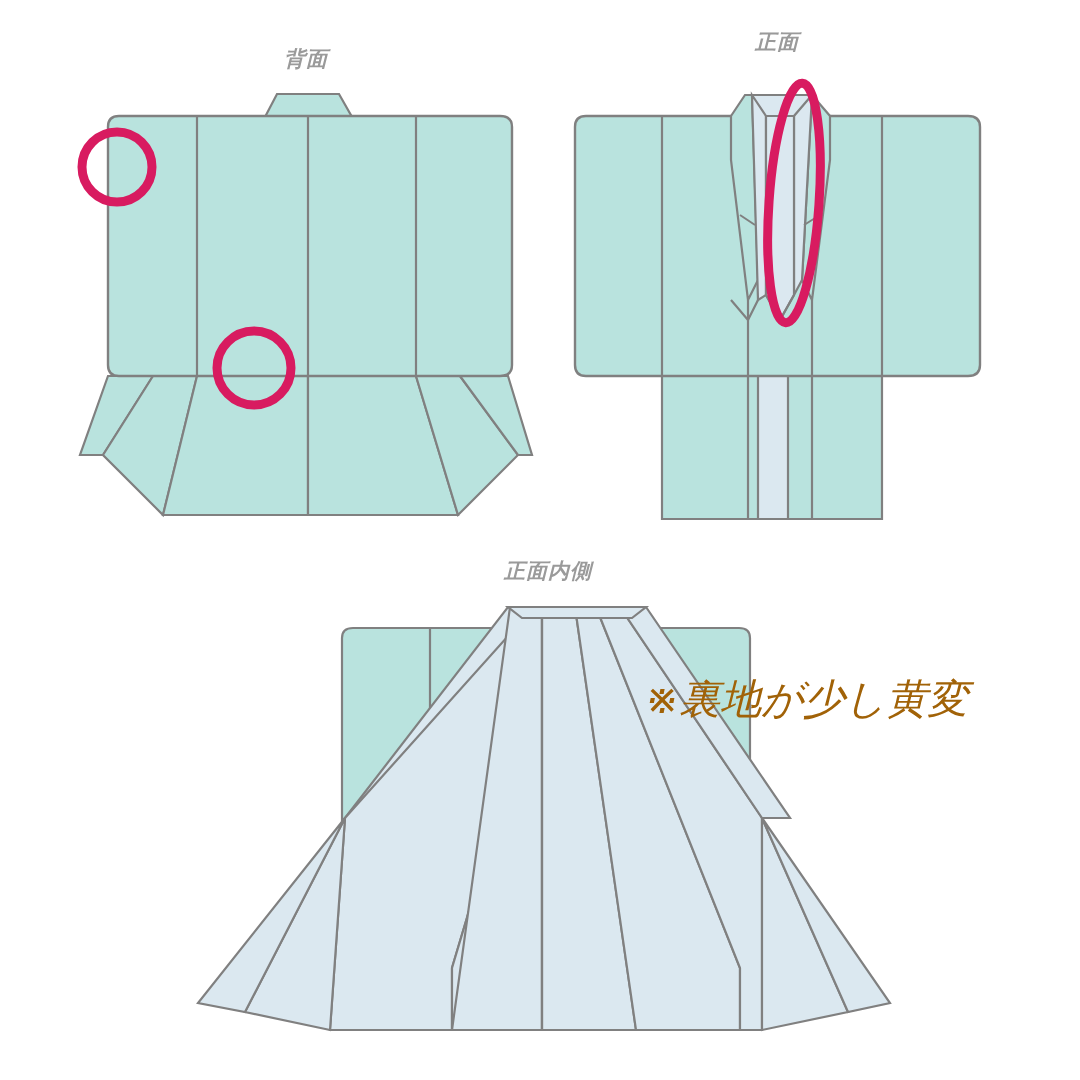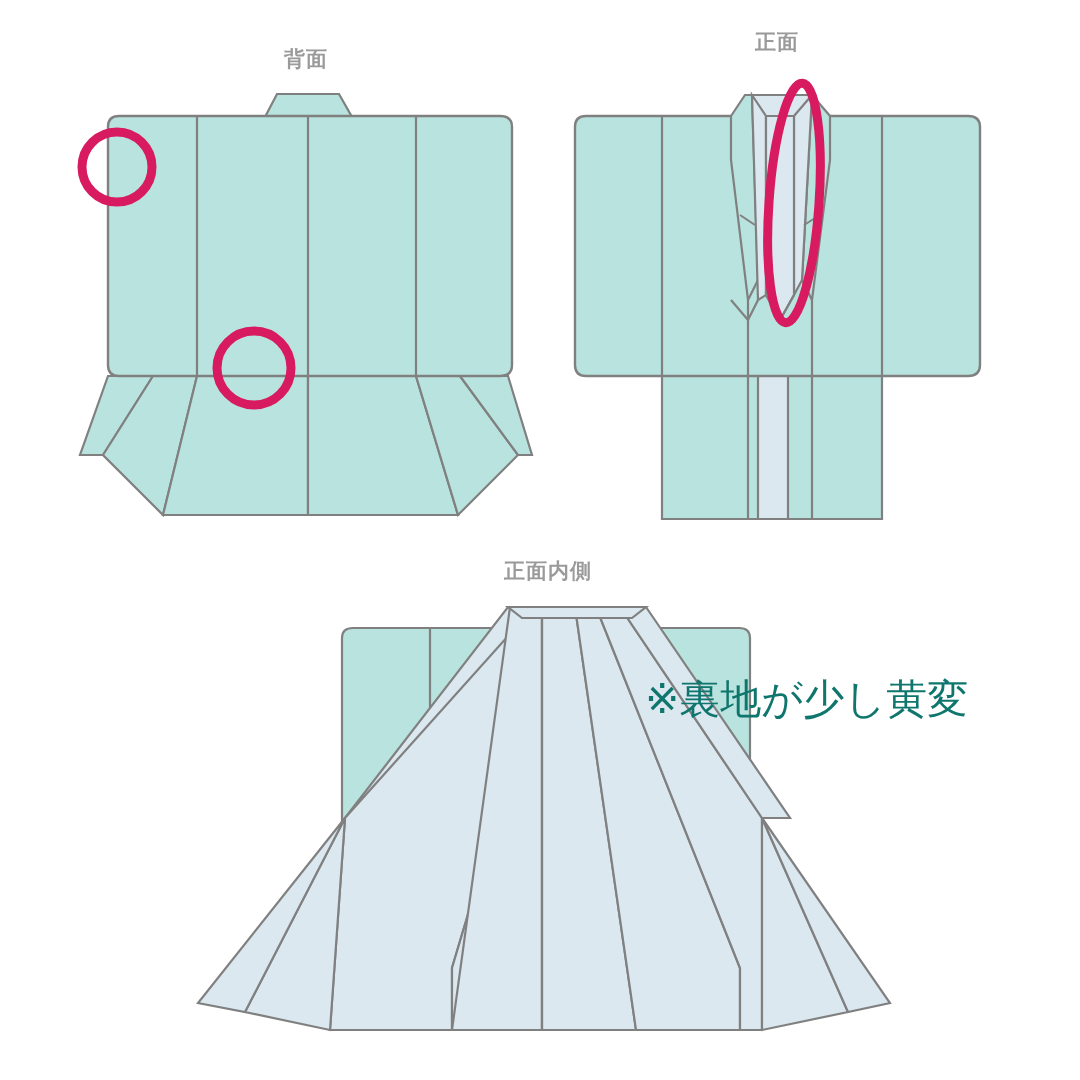--- a/index.html
+++ b/index.html
@@ -13,20 +13,21 @@
     height: 1080px;
     font-family: "Liberation Sans", "DejaVu Sans", sans-serif;
     position: relative;
     overflow: hidden;
   }
   #stage {
     position: relative;
     width: 1080px;
     height: 1036px;
     background: #ffffff;
+    font-style: italic;
   }
   svg#diagram {
     position: absolute;
     left: 0;
     top: 0;
     width: 1080px;
     height: 1080px;
     display: block;
   }
   .view-label {
@@ -41,21 +42,21 @@
     user-select: none;
   }
   #label-back  { left: 306px; top: 45px; }
   #label-front { left: 777px; top: 28px; }
   #label-inside{ left: 548px; top: 557px; }
 
   .note-text {
     position: absolute;
     font-family: "DejaVu Sans", "Liberation Sans", sans-serif;
     font-size: 41px;
-    color: #0f766e;
+    color: #a16207;
     white-space: nowrap;
     letter-spacing: 0px;
     user-select: none;
   }
   #note-lining { left: 645px; top: 672px; }
 </style>
 </head>
 <body>
 
 <div id="stage">

